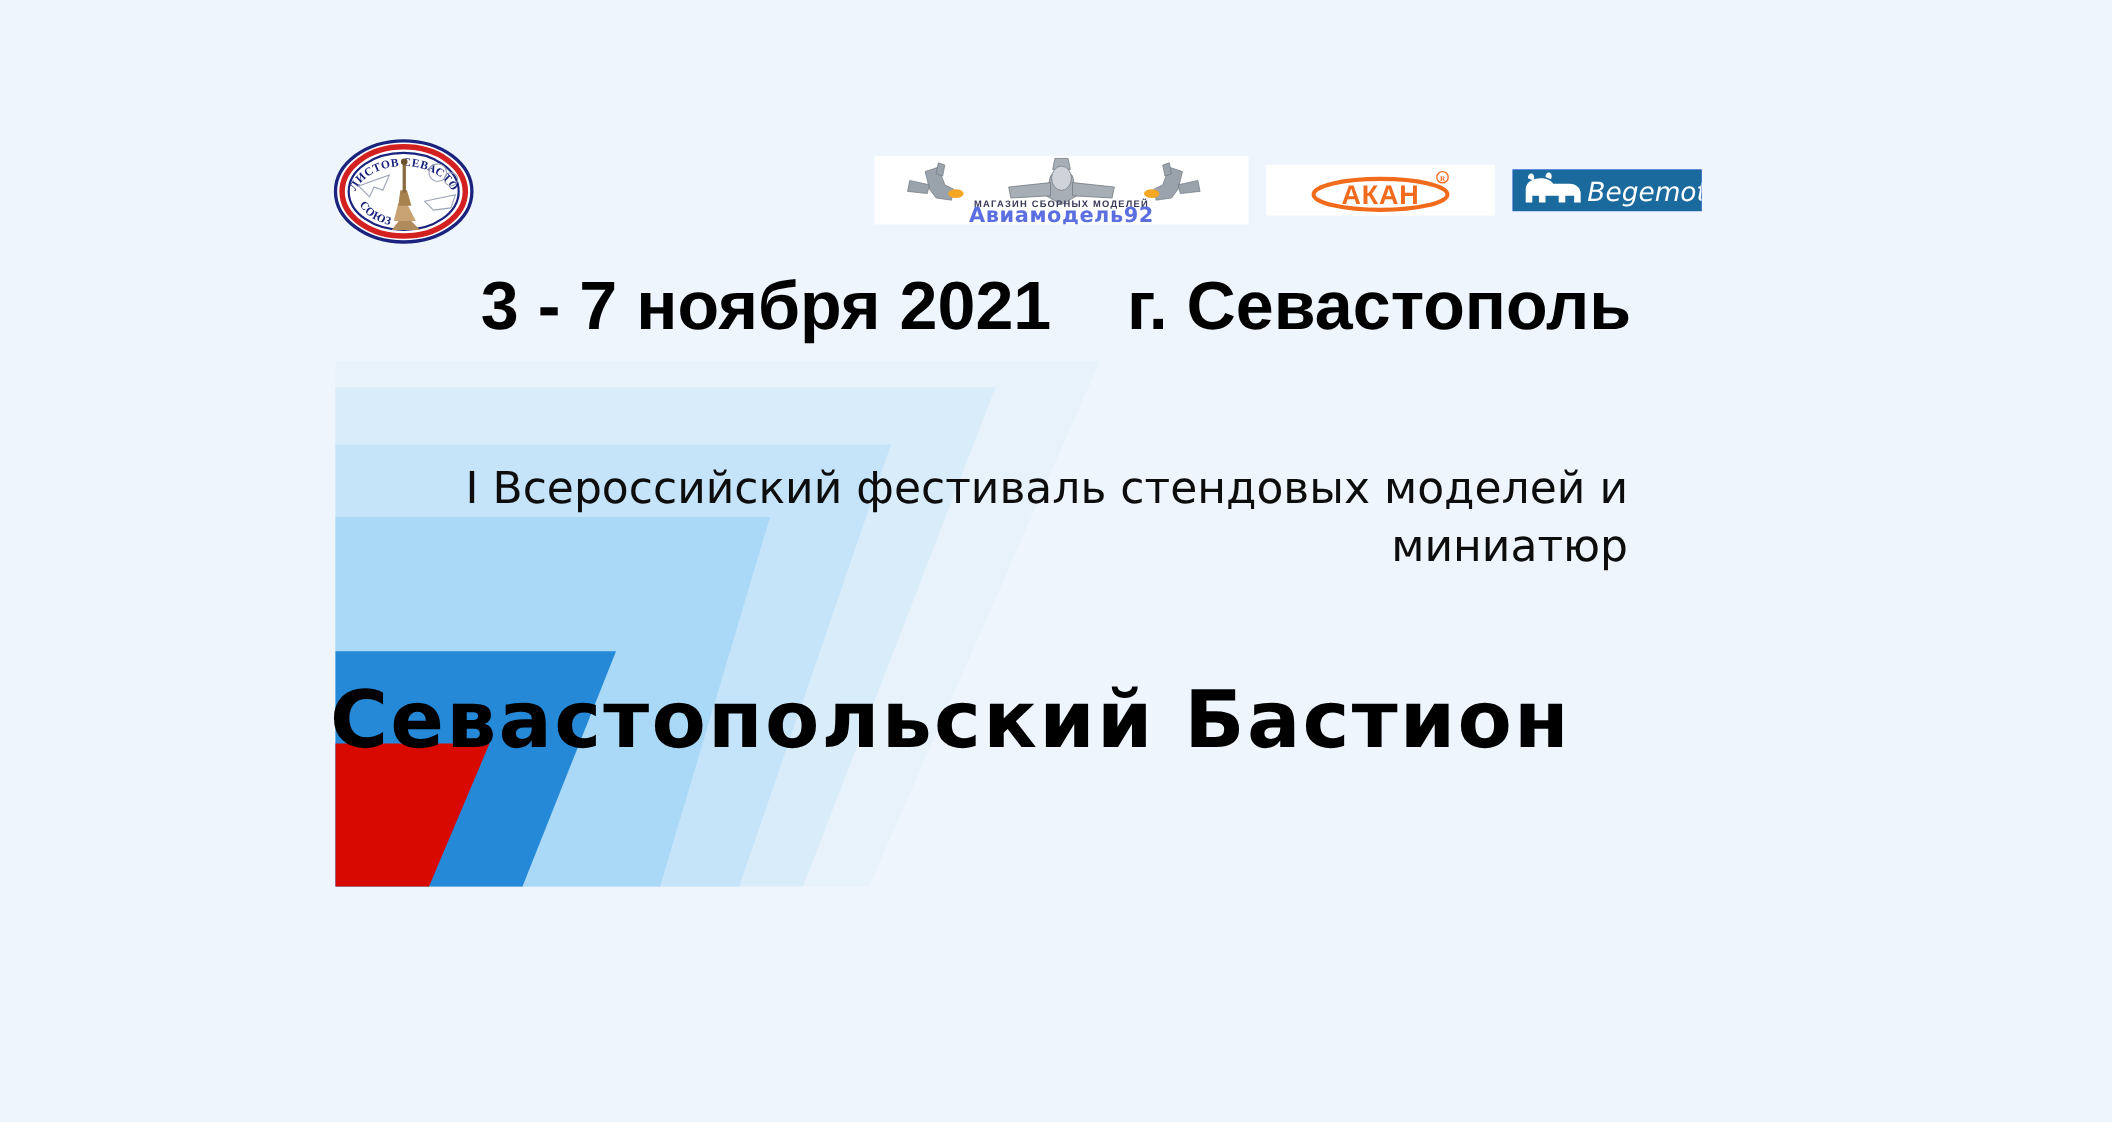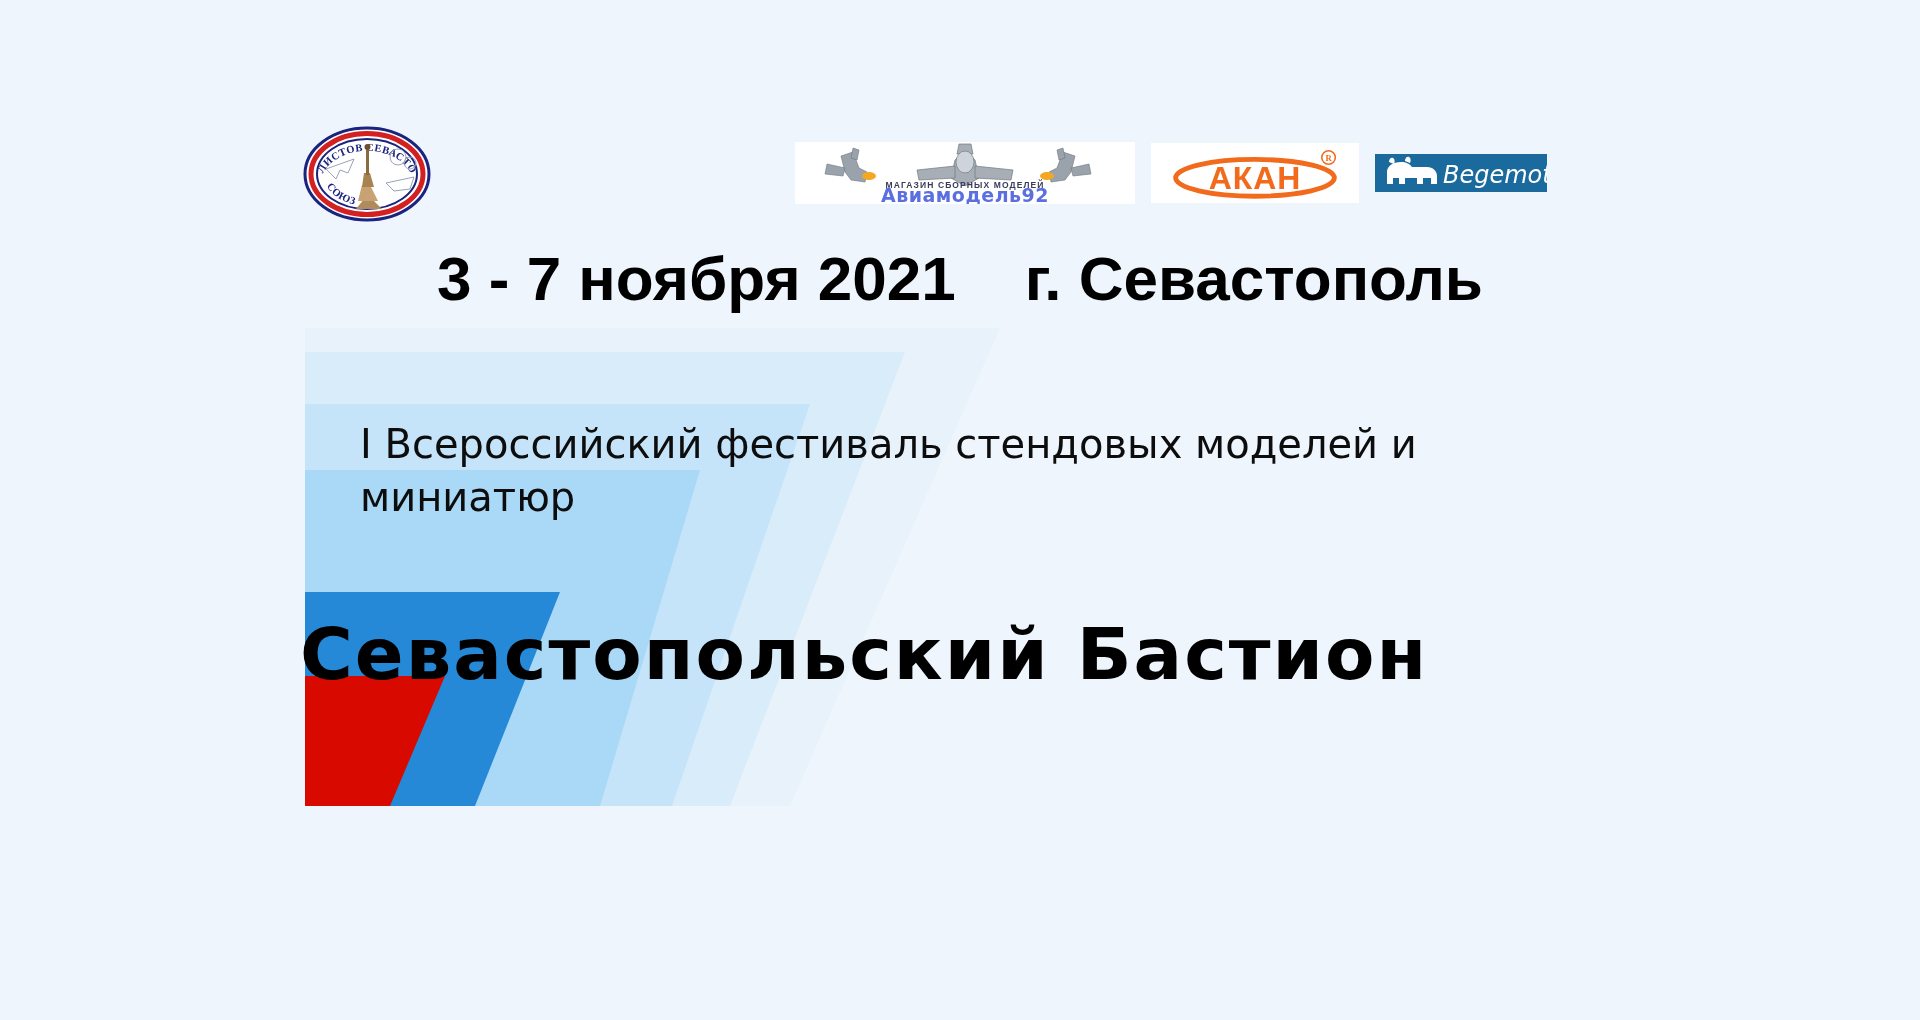--- a/index.html
+++ b/index.html
@@ -60,21 +60,21 @@
     background: #ffffff;
     overflow: hidden;
     flex: none;
   }
   #sponsor-aviamodel92 {
     width: 340px;
     height: 62px;
   }
   #sponsor-akan {
     width: 208px;
-    height: 60px;
+    height: 46px;
   }
   #sponsor-begemot {
     width: 172px;
     height: 38px;
     background: #1d4ed8;
   }
   .sponsor svg {
     display: block;
     width: 100%;
     height: 100%;
@@ -93,21 +93,21 @@
     letter-spacing: 0px;
     white-space: pre;
     font-family: "Liberation Sans", "DejaVu Sans", sans-serif;
   }
 
   #festival-subtitle {
     position: absolute;
     left: 360px;
     top: 418px;
     width: 1120px;
-    text-align: left;
+    text-align: right;
     font-size: 40px;
     font-weight: normal;
     line-height: 1.32;
     color: #0d0d0d;
     font-family: "DejaVu Sans", "Liberation Sans", sans-serif;
   }
 
   #event-title {
     position: absolute;
     left: 300px;

